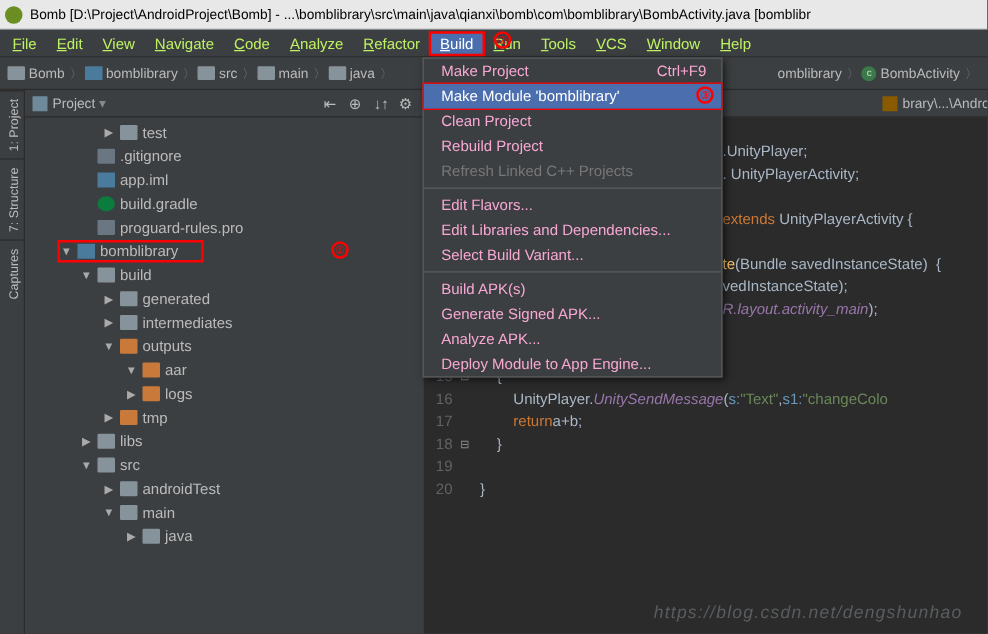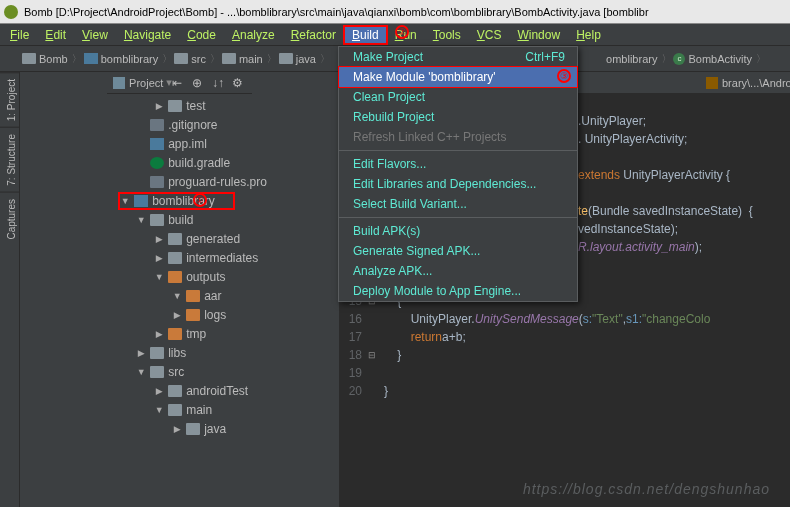--- a/index.html
+++ b/index.html
@@ -5,30 +5,30 @@
 * { margin:0; padding:0; box-sizing:border-box; font-family:"Segoe UI",Arial,sans-serif; }
 body { width:790px; height:507px; background:#3c3f41; color:#bbbbbb; font-size:12px; overflow:hidden; position:relative; }
 .title-bar { height:24px; background:#e8e8e8; color:#000; display:flex; align-items:center; padding:0 4px; border-bottom:1px solid #888; }
 .title-bar .bomb-icon { width:14px; height:14px; background:#6b8e23; border-radius:50%; margin-right:6px; }
 .title-bar .title-text { font-size:11px; white-space:nowrap; overflow:hidden; }
 .menu-bar { height:22px; background:#3c3f41; display:flex; align-items:center; padding:0 2px; border-bottom:1px solid #2b2b2b; }
 .menu-bar .mi { padding:2px 8px; color:#bef264; cursor:pointer; font-size:12px; }
 .menu-bar .mi u { text-decoration:underline; }
 .menu-bar .mi.active { background:#4b6eaf; color:#fff; outline:2px solid #ff0000; outline-offset:-1px; position:relative; }
 .red-circle { position:absolute; width:14px; height:14px; border:2px solid #ff0000; border-radius:50%; font-size:9px; color:#ff0000; text-align:center; line-height:11px; }
-.nav-bar { height:26px; background:#3c3f41; display:flex; align-items:center; padding:0 22px; font-size:11px; border-bottom:1px solid #2b2b2b; }
+.nav-bar { height:26px; background:#3c3f41; display:flex; align-items:center; padding:0 6px; font-size:11px; border-bottom:1px solid #2b2b2b; }
 .nav-bar .crumb { display:flex; align-items:center; margin-right:2px; color:#bbb; }
 .nav-bar .sep { margin:0 2px; color:#777; font-size:10px; }
 .nav-bar .folder-icon { width:14px; height:11px; background:#87939a; margin-right:3px; border-radius:1px; }
 .nav-bar .module-icon { width:14px; height:11px; background:#4a7a9c; margin-right:3px; }
 .nav-bar .class-icon { width:12px; height:12px; background:#3a7a4a; border-radius:50%; margin-right:3px; font-size:8px; text-align:center; line-height:12px; color:#cde9cd; }
 .content { display:flex; height:435px; }
 .side-tabs { width:20px; background:#3c3f41; border-right:1px solid #2b2b2b; display:flex; flex-direction:column; }
 .side-tab { writing-mode:vertical-lr; transform:rotate(180deg); padding:6px 2px; font-size:10px; border-bottom:1px solid #2b2b2b; color:#bbb; }
-.project-panel { width:320px; background:#3c3f41; border-right:1px solid #2b2b2b; display:flex; flex-direction:column;align-items:center; }
+.project-panel { width:320px; background:#3c3f41; border-right:1px solid #2b2b2b; display:flex; flex-direction:column; }
 .panel-header { height:22px; display:flex; align-items:center; justify-content:space-between; padding:0 6px; border-bottom:1px solid #2b2b2b; background:#3c3f41; }
 .panel-header .left { display:flex; align-items:center; font-size:11px; }
 .panel-header .tool-icons { display:flex; gap:6px; align-items:center; }
 .panel-header .ti { width:14px; height:14px; color:#bbb; font-size:12px; }
 .tree { flex:1; overflow:auto; padding:2px 0; }
 .tree-row { display:flex; align-items:center; height:19px; padding-left:8px; font-size:12px; white-space:nowrap; }
 .tree-row.selected { background:#0d293e; }
 .tarrow { width:10px; color:#aaa; font-size:9px; text-align:center; }
 .ticon { width:14px; height:12px; margin:0 4px; display:inline-flex; align-items:center; justify-content:center; font-size:9px; }
 .ticon.folder { background:#87939a; border-radius:1px; }
@@ -47,21 +47,21 @@
 .code-line { display:flex; height:18px; align-items:center; }
 .gutter { width:28px; text-align:right; color:#606366; padding-right:6px; }
 .fold { width:16px; color:#888; font-size:9px; }
 .cl { white-space:pre; }
 .kw { color:#cc7832; }
 .str { color:#6a8759; }
 .mtd { color:#ffc66d; }
 .stat { font-style:italic; color:#9876aa; }
 .param { color:#6897bb; }
 .dropdown { position:absolute; top:46px; left:338px; width:240px; background:#3c3f41; border:1px solid #5a5d5f; box-shadow:2px 2px 6px rgba(0,0,0,0.6); z-index:100; }
-.dd-item { display:flex; justify-content:space-between; padding:3px 12px 3px 14px; font-size:12px; color:#5eead4; }
+.dd-item { display:flex; justify-content:space-between; padding:3px 12px 3px 14px; font-size:12px; color:#f9a8d4; }
 .dd-item.hover { background:#4b6eaf; color:#fff; position:relative;align-items:center; }
 .dd-item.disabled { color:#777; }
 .dd-sep { height:1px; background:#5a5d5f; margin:3px 0; }
 .watermark { position:absolute; bottom:10px; right:20px; color:#5a5d5f; font-size:14px; font-style:italic; letter-spacing:1px; }
 </style>
 </head>
 <body>
 
 <div class="title-bar">
   <span class="bomb-icon"></span>

